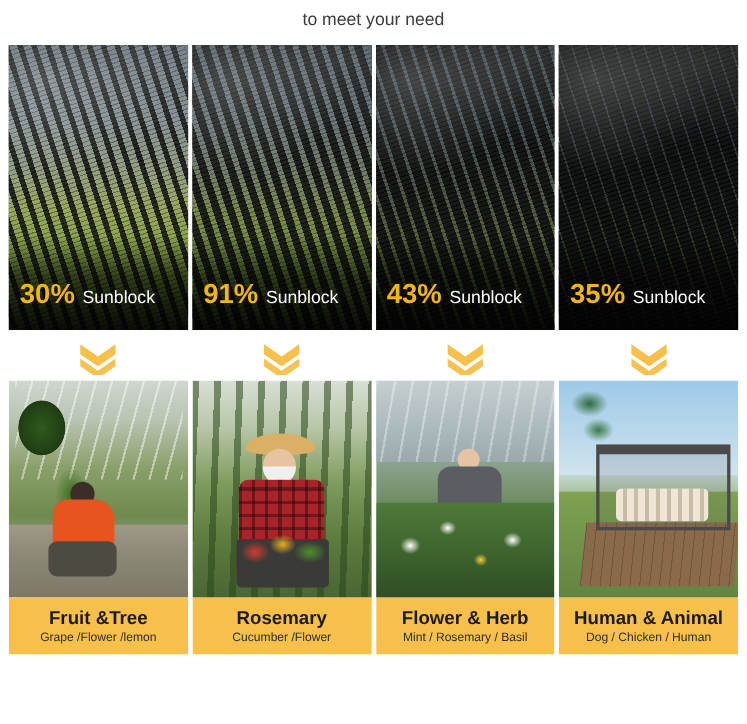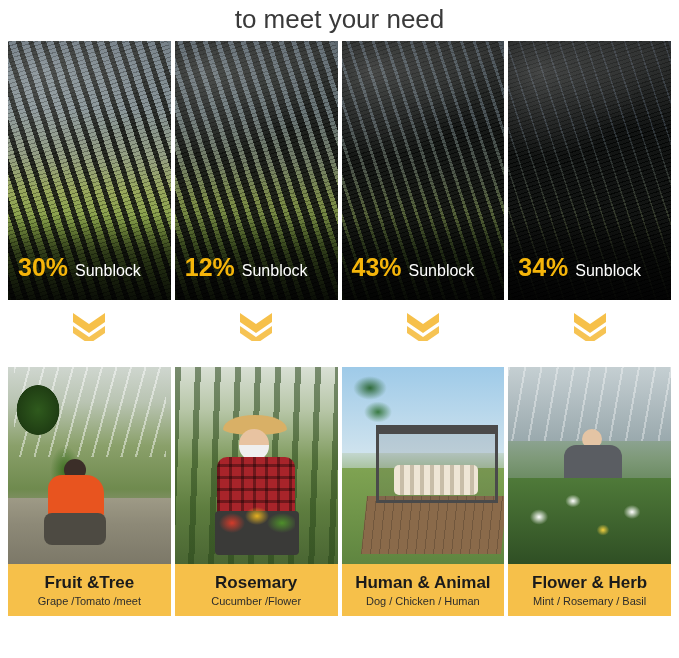--- a/index.html
+++ b/index.html
@@ -18,21 +18,21 @@
   }
   .title{
     font-size:35px;
     font-weight:bold;
     letter-spacing:0.5px;
     color:#111111;
     line-height:36px;
     margin:0;
   }
   .subtitle{
-    font-size:26px;
+    font-size:16px;
     color:#3a3a3a;
     font-weight:normal;
     margin:6px 0 0 0;
     line-height:22px;
   }
 
   
   .shade-row{
     display:flex;
     gap:4px;
@@ -111,21 +111,21 @@
     justify-content:center;
   }
   .arrow-cell:last-child{margin-right:0;}
   .chev{display:block;}
 
   
   .use-row{
     display:flex;
     gap:4px;
     padding:0 8px;
-    margin-top:24px;
+    margin-top:3px;
   }
   .use-cell{
     width:164px;
     overflow:hidden;
     background:#fff;
   }
   .use-photo{
     position:relative;
     height:197px;
     overflow:hidden;
@@ -246,21 +246,21 @@
     </div>
 
     <div class="shade-cell">
       <div class="mesh base50">
         <div class="weave w50"></div>
         <div class="weave2"></div>
         <div class="glint"></div>
       </div>
       <div class="shade-fade"></div>
       <div class="shade-label">
-        <span class="pct">12%</span>
+        <span class="pct">91%</span>
         <span class="sunblock">Sunblock</span>
       </div>
     </div>
 
     <div class="shade-cell">
       <div class="mesh base70">
         <div class="weave w70"></div>
         <div class="weave2"></div>
         <div class="glint"></div>
       </div>
@@ -272,21 +272,21 @@
     </div>
 
     <div class="shade-cell">
       <div class="mesh base90">
         <div class="weave w90"></div>
         <div class="weave2"></div>
         <div class="glint"></div>
       </div>
       <div class="shade-fade"></div>
       <div class="shade-label">
-        <span class="pct">34%</span>
+        <span class="pct">35%</span>
         <span class="sunblock">Sunblock</span>
       </div>
     </div>
 
   </div>
 
   <div class="arrow-row">
     <div class="arrow-cell">
       <svg class="chev" width="40" height="30" viewBox="0 0 40 30">
         <path d="M4 2 L20 13 L36 2 L36 11 L20 22 L4 11 Z" fill="#f6c04a"></path>
@@ -323,21 +323,21 @@
           <div class="floor"></div>
           <div class="person">
             <div class="head"></div>
             <div class="shirt"></div>
             <div class="pants"></div>
           </div>
         </div>
       </div>
       <div class="use-caption">
         <div class="use-title">Fruit &amp;Tree</div>
-        <div class="use-sub">Grape /Tomato /meet</div>
+        <div class="use-sub">Grape /Flower /lemon</div>
       </div>
     </div>
 
     <div class="use-cell">
       <div class="use-photo p2">
         <div class="rows"></div>
         <div class="man">
           <div class="hat"></div>
           <div class="face"></div>
           <div class="beard"></div>
@@ -346,44 +346,44 @@
           <div class="veg"></div>
         </div>
       </div>
       <div class="use-caption">
         <div class="use-title">Rosemary</div>
         <div class="use-sub">Cucumber /Flower</div>
       </div>
     </div>
 
     <div class="use-cell">
+      <div class="use-photo p3">
+        <div class="roof"></div>
+        <div class="man">
+          <div class="head"></div>
+          <div class="torso"></div>
+        </div>
+        <div class="flowers"></div>
+      </div>
+      <div class="use-caption">
+        <div class="use-title">Flower &amp; Herb</div>
+        <div class="use-sub">Mint /  Rosemary /  Basil</div>
+      </div>
+    </div>
+
+    <div class="use-cell">
       <div class="use-photo p4">
         <div class="sky"></div>
         <div class="palms"></div>
         <div class="lawn"></div>
         <div class="deck"></div>
         <div class="pergola"></div>
         <div class="sofa"></div>
       </div>
       <div class="use-caption">
         <div class="use-title">Human &amp; Animal</div>
         <div class="use-sub">Dog / Chicken / Human</div>
       </div>
     </div>
 
-    <div class="use-cell">
-      <div class="use-photo p3">
-        <div class="roof"></div>
-        <div class="man">
-          <div class="head"></div>
-          <div class="torso"></div>
-        </div>
-        <div class="flowers"></div>
-      </div>
-      <div class="use-caption">
-        <div class="use-title">Flower &amp; Herb</div>
-        <div class="use-sub">Mint /  Rosemary /  Basil</div>
-      </div>
-    </div>
-
   </div>
 
 </div>
 
 </body></html>

